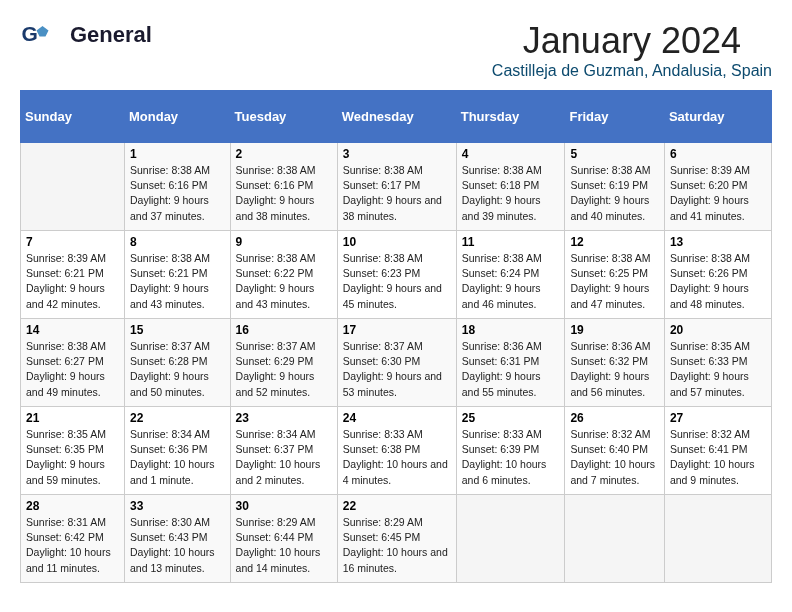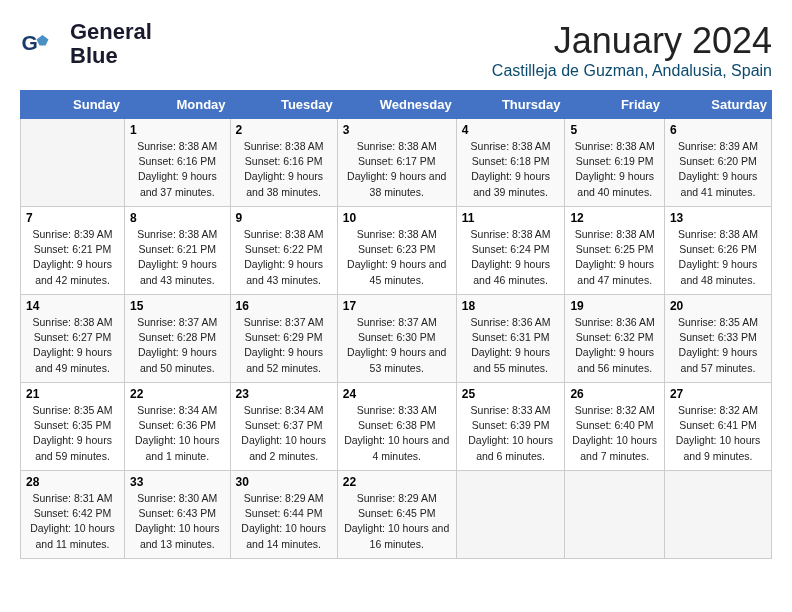--- a/index.html
+++ b/index.html
@@ -26,41 +26,41 @@
       color: #1a1a2e;
       line-height: 1.1;
       margin-left: 16px;
     }
     .logo-icon {
       width: 30px;
       height: 30px;
       margin-right: 4px;
     }
     .title-block {
-      text-align: right;
+      text-align: center;
     }
     .calendar-title {
       font-size: 36px;
       font-weight: normal;
       color: #222;
     }
     .calendar-subtitle {
       font-size: 16px;
       color: #0c4a6e;
     }
     table {
       width: 100%;
       border-collapse: collapse;
       font-size: 11px;
     }
     thead tr th {
       background: #4472c4;
       color: #fff;
-      padding: 6px 4px;
-      text-align: right;
+      padding: 18px 4px;
+      text-align: left;
       font-size: 13px;
       font-weight: bold;
       border: 1px solid #4472c4;
     }
     tbody tr td {
       border: 1px solid #ccc;
       padding: 4px 5px;
       vertical-align: top;
       min-height: 80px;
       height: 88px;
@@ -73,38 +73,36 @@
     }
     .day-num {
       font-weight: bold;
       font-size: 12px;
       margin-bottom: 2px;
     }
     .day-info {
       font-size: 10.5px;
       color: #222;
       line-height: 1.45;
-      text-align: center;
     }
     .empty-cell {
       background: #f5f5f5 !important;
     }
   </style>
 </head>
 <body>
 
 <div class="header">
   <div class="logo">
     <svg class="logo-icon" viewBox="0 0 40 40">
       <text x="2" y="28" font-size="28" font-family="Arial" font-weight="bold" fill="#1a3a6b">G</text>
       <polygon points="30,8 38,14 34,22 26,22 22,14" fill="#4a90c4"></polygon>
     </svg>
     <div class="logo-text">
       <div>General</div>
-      <div>Blue</div>
     </div>
   </div>
   <div class="title-block">
     <div class="calendar-title">January 2024</div>
     <div class="calendar-subtitle">Castilleja de Guzman, Andalusia, Spain</div>
   </div>
 </div>
 
 <table>
   <thead>

